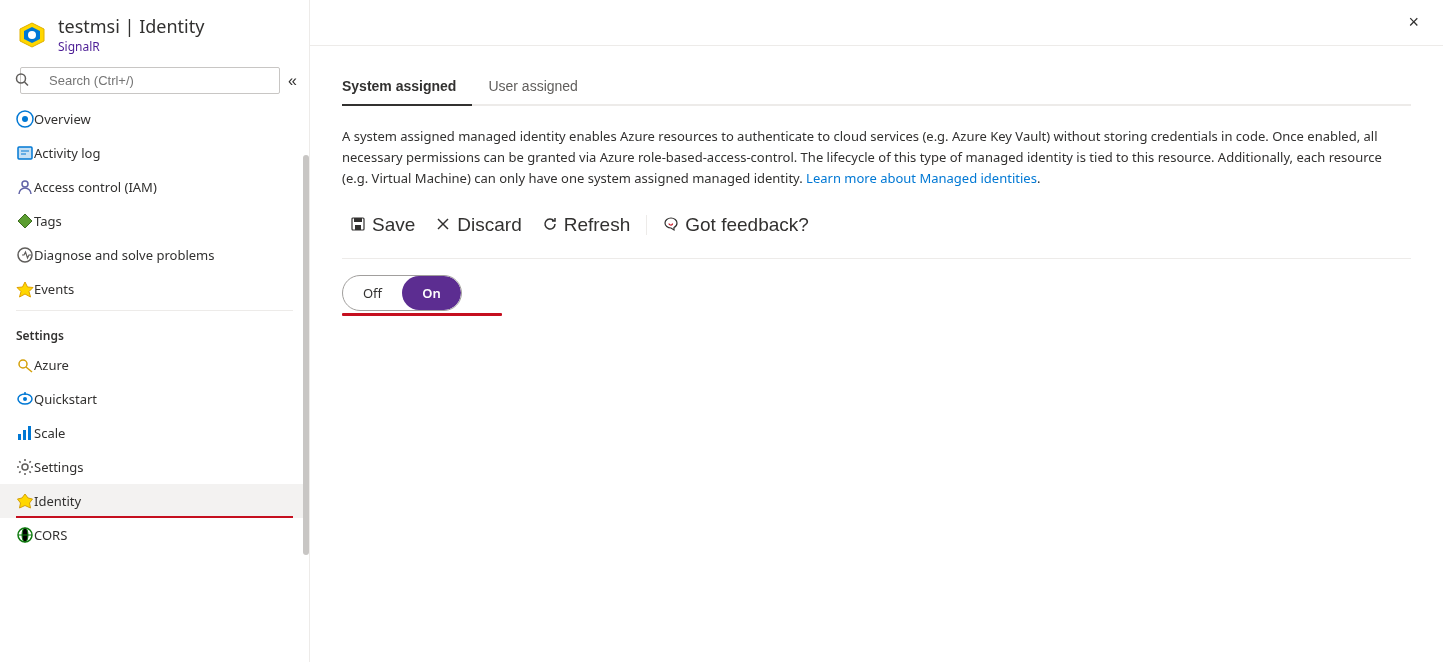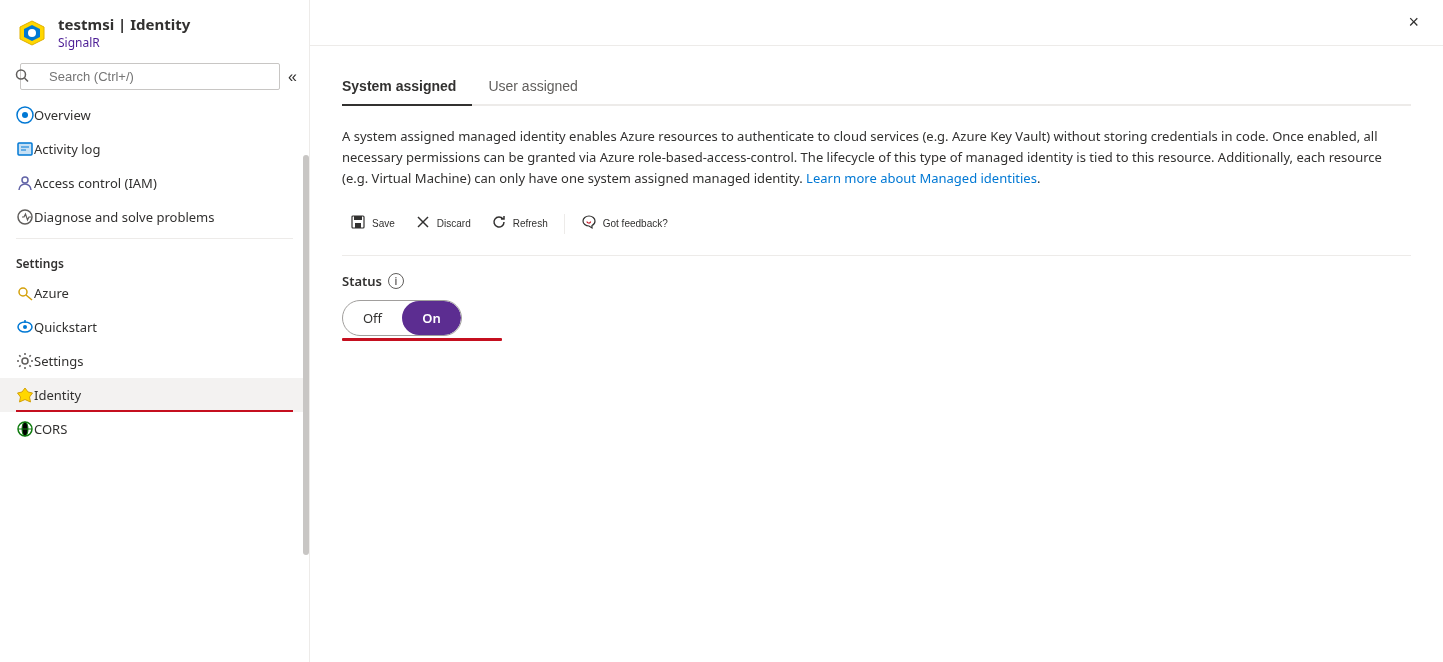--- a/index.html
+++ b/index.html
@@ -25,22 +25,22 @@
       gap: 10px;
     }
 
     .app-icon {
       width: 32px;
       height: 32px;
       flex-shrink: 0;
     }
 
     .app-title {
-      font-size: 15px;
-      font-weight: 700;
+      font-size: 18px;
+      font-weight: 400;
       color: #323130;
     }
 
     .app-subtitle {
       font-size: 12px;
       color: #4c1d95;
     }
 
     .search-container {
       display: flex;
@@ -231,21 +231,21 @@
       border-bottom: 1px solid #edebe9;
     }
 
     .toolbar-btn {
       display: flex;
       align-items: center;
       gap: 6px;
       background: none;
       border: none;
       cursor: pointer;
-      font-size: 10px;
+      font-size: 19px;
       color: #323130;
       padding: 6px 8px;
       text-align: center;
     }
 
     .toolbar-btn .btn-icon {
       font-size: 15px;
     }
 
     .toolbar-separator {
@@ -390,25 +390,41 @@
         <svg width="18" height="18" viewBox="0 0 18 18">
             <circle cx="9" cy="6" r="3" stroke="#6264a7" stroke-width="1.5" fill="none"></circle>
             <path d="M3 16c0-3.3 2.7-6 6-6s6 2.7 6 6" stroke="#6264a7" stroke-width="1.5" fill="none"></path>
           </svg>
       </span>
       <span>Access control (IAM)</span>
     </div>
     <div class="nav-item">
       <span class="nav-icon">
         <svg width="18" height="18" viewBox="0 0 18 18">
+            <polygon points="9,2 16,9 9,16 2,9" fill="#5c9e31" stroke="#3d6b20" stroke-width="1"></polygon>
+          </svg>
+      </span>
+      <span>Tags</span>
+    </div>
+    <div class="nav-item">
+      <span class="nav-icon">
+        <svg width="18" height="18" viewBox="0 0 18 18">
             <circle cx="9" cy="9" r="7" stroke="#605e5c" stroke-width="1.5" fill="none"></circle>
             <path d="M6 9h2l1.5-3 2 6 1.5-3H15" stroke="#605e5c" stroke-width="1.2" fill="none"></path>
           </svg>
       </span>
       <span>Diagnose and solve problems</span>
+    </div>
+    <div class="nav-item">
+      <span class="nav-icon">
+        <svg width="18" height="18" viewBox="0 0 18 18">
+            <polygon points="9,2 11.5,7 17,7.5 13,11.5 14.5,17 9,14 3.5,17 5,11.5 1,7.5 6.5,7" fill="#ffd700" stroke="#e0a000" stroke-width="1"></polygon>
+          </svg>
+      </span>
+      <span>Events</span>
     </div>
 
     <hr class="section-divider">
     <div class="section-label">Settings</div>
 
     <div class="nav-item">
       <span class="nav-icon">
         <svg width="18" height="18" viewBox="0 0 18 18">
             <circle cx="7" cy="8" r="4" stroke="#d4a00a" stroke-width="1.5" fill="none"></circle>
             <line x1="10" y1="11" x2="16" y2="16" stroke="#d4a00a" stroke-width="1.5"></line>
@@ -418,20 +434,30 @@
     </div>
     <div class="nav-item">
       <span class="nav-icon">
         <svg width="18" height="18" viewBox="0 0 18 18">
             <ellipse cx="9" cy="9" rx="7" ry="5" stroke="#0078d4" stroke-width="1.5" fill="none"></ellipse>
             <circle cx="9" cy="9" r="2" fill="#0078d4"></circle>
             <line x1="9" y1="2" x2="9" y2="5" stroke="#0078d4" stroke-width="1.5"></line>
           </svg>
       </span>
       <span>Quickstart</span>
+    </div>
+    <div class="nav-item">
+      <span class="nav-icon">
+        <svg width="18" height="18" viewBox="0 0 18 18">
+            <rect x="2" y="10" width="3" height="6" fill="#0078d4"></rect>
+            <rect x="7" y="6" width="3" height="10" fill="#0078d4"></rect>
+            <rect x="12" y="2" width="3" height="14" fill="#0078d4"></rect>
+          </svg>
+      </span>
+      <span>Scale</span>
     </div>
     <div class="nav-item">
       <span class="nav-icon">
         <svg width="18" height="18" viewBox="0 0 18 18">
             <circle cx="9" cy="9" r="3" stroke="#605e5c" stroke-width="1.5" fill="none"></circle>
             <path d="M9 1v2M9 15v2M1 9h2M15 9h2M3.2 3.2l1.4 1.4M13.4 13.4l1.4 1.4M3.2 14.8l1.4-1.4M13.4 4.6l1.4-1.4" stroke="#605e5c" stroke-width="1.5"></path>
           </svg>
       </span>
       <span>Settings</span>
     </div>
@@ -511,24 +537,20 @@
           <svg width="16" height="16" viewBox="0 0 16 16">
               <path d="M8 2C4.7 2 2 4.2 2 7s2.7 5 6 5l3 2v-2.5c1.8-.8 3-2.4 3-4.5C14 4.2 11.3 2 8 2z" stroke="#323130" stroke-width="1.2" fill="none"></path>
               <path d="M6 7.5a1.5 1.5 0 0 0 1.5 1.5A1.5 1.5 0 0 0 9.5 7.5" stroke="#c50f1f" stroke-width="1.2" fill="none"></path>
             </svg>
         </span>
         <span>Got feedback?</span>
       </button>
     </div>
 
     <div class="status-section">
-      <div class="status-label">
-        <span>Status</span>
-        <div class="info-icon">i</div>
-      </div>
 
       <div class="toggle-wrapper">
         <div class="toggle-container">
           <div class="toggle-off">Off</div>
           <div class="toggle-on">On</div>
         </div>
         <div class="toggle-red-line"></div>
       </div>
     </div>
   </div>

